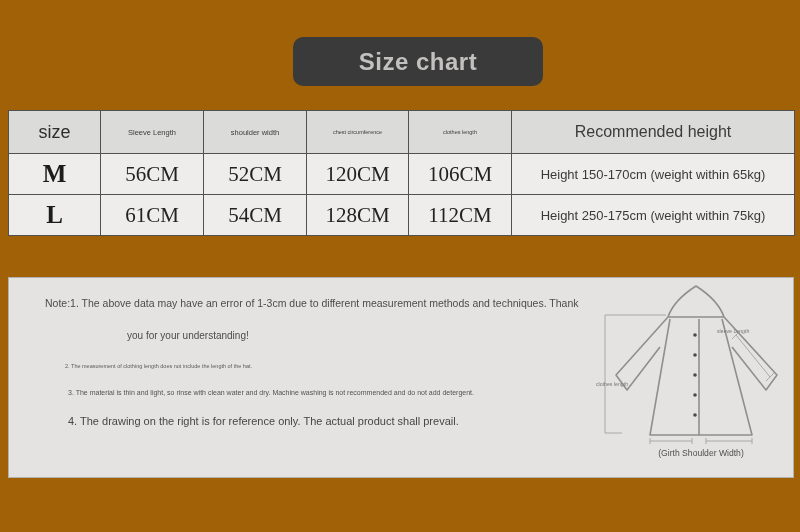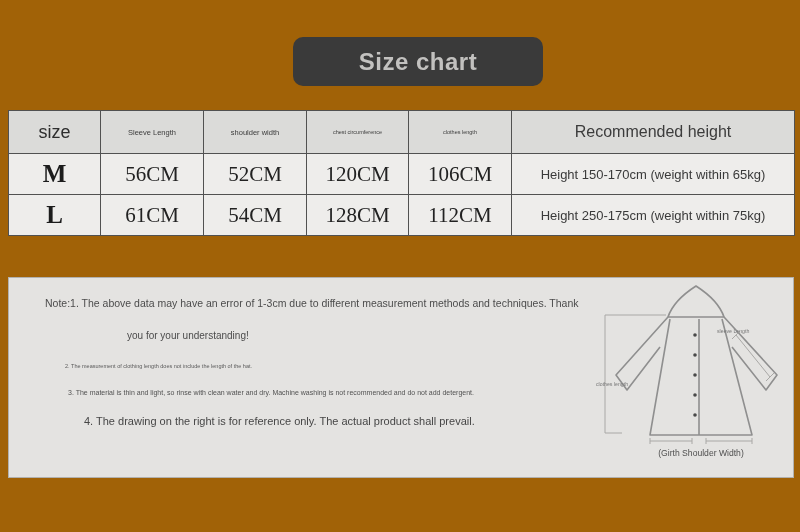--- a/index.html
+++ b/index.html
@@ -41,21 +41,21 @@
   
   .notes-box{
     position:absolute;left:8px;top:277px;width:786px;height:201px;
     border:1px solid #b2b1af;box-sizing:border-box;background:#e4e3e1;
   }
   .note{position:absolute;color:#4c4c4c;white-space:nowrap;}
   .note1a{left:36px;top:19px;font-size:10.5px;}
   .note1b{left:86px;top:52px;font-size:10px;margin-left:32px;}
   .note2{left:56px;top:85px;font-size:5.5px;color:#5a5a5a;}
   .note3{left:59px;top:111px;font-size:7px;color:#525252;}
-  .note4{left:59px;top:137px;font-size:11px;color:#464646;margin-left:16px;}
+  .note4{left:59px;top:137px;font-size:11px;color:#464646;}
   .coat-svg{position:absolute;left:587px;top:5px;}
   .coat-line{fill:none;stroke:#8f8f8f;stroke-width:1.6;stroke-linejoin:round;}
   .measure-line{fill:none;stroke:#a9a8a6;stroke-width:1;}
   .svg-label{fill:#777;font-family:"Liberation Sans",sans-serif;}
   .svg-label-girth{fill:#4f4f4f;font-family:"Liberation Sans",sans-serif;}
 </style>
 </head>
 <body>
 
 <div class="page">

